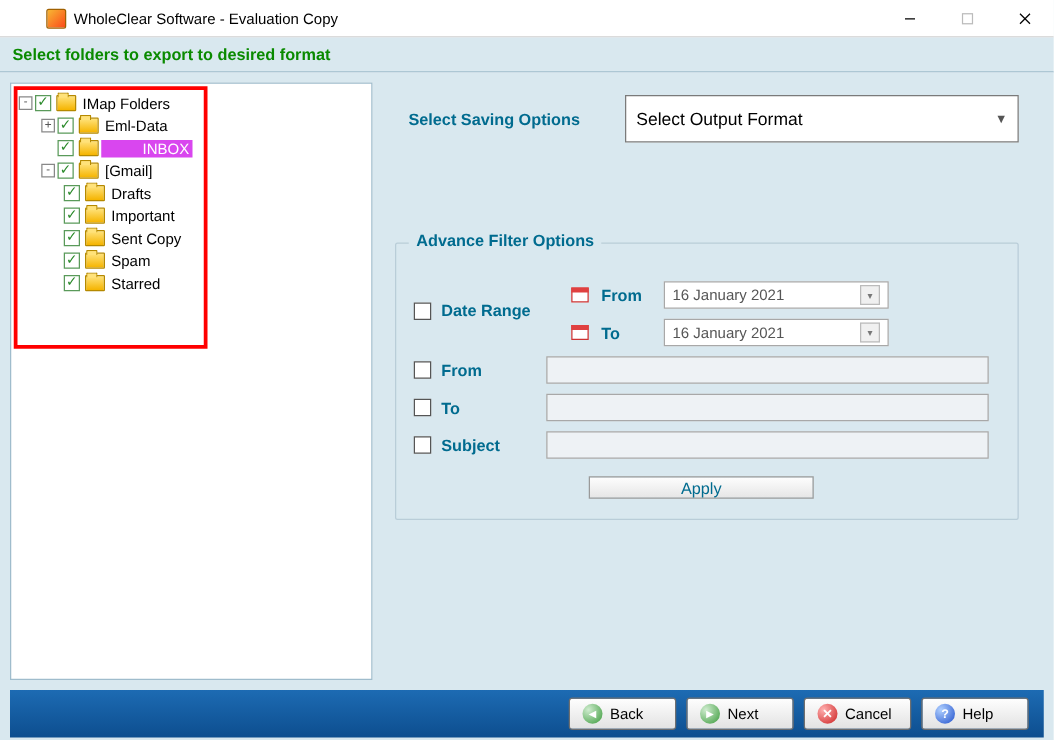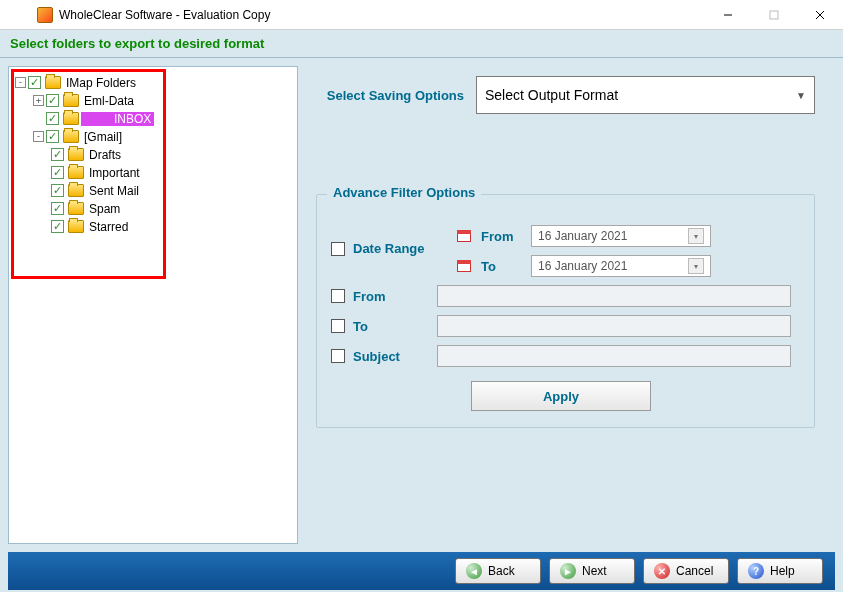--- a/index.html
+++ b/index.html
@@ -116,21 +116,21 @@
   }
   .node .label { padding:0 3px; }
   .node.selected .label { background:#d946ef; color:#fff;padding-left:33px; }
 
   
   .rightpanel {
     flex:1;
     padding: 18px 28px 10px 10px;
     position:relative;
   }
-  .row { display:flex; align-items:center; }
+  .row { display:flex; align-items:center;gap:24px; }
   .sel-saving-label {
     color:#006b8f; font-weight:bold; font-size:13px;
     width:160px; text-align:right; padding-right:12px;
   }
   .combo {
     flex:1; height:38px;
     background:#fff; border:1px solid #7a7a7a;
     display:flex; align-items:center; padding:0 8px;
     font-size:14px; color:#000;
     justify-content:space-between;
@@ -180,24 +180,24 @@
     border:1px solid #bbb; background:#f0f0f0;
     display:flex; align-items:center; justify-content:center;
     font-size:8px; color:#777;
   }
   .textfield {
     flex:1; height:22px; border:1px solid #a8a8a8;
     background:#eef2f5;
   }
   .apply-row { display:flex; justify-content:center; margin-top:14px; }
   .apply-btn {
-    width:180px; height:30px;
+    width:180px; height:18px;
     background:linear-gradient(#fdfdfd,#e6e6e6);
     border:1px solid #9a9a9a;
-    color:#006b8f; font-weight:bold; font-size:13px;
+    color:#006b8f; font-weight:normal; font-size:13px;
     display:flex; align-items:center; justify-content:center;
   }
 
   
   .bottombar {
     height:38px;
     background:linear-gradient(#1d6bb3,#0d4e8f);
     display:flex; align-items:center; justify-content:flex-end;
     gap:8px; padding:0 12px; margin:0 8px;
   }
@@ -295,21 +295,21 @@
                     <div class="node">
                   <span class="chk"></span>
                   <span class="folder-icon"></span>
                   <span class="label">Important</span>
                 </div>
                   </li>
                 <li>
                     <div class="node">
                   <span class="chk"></span>
                   <span class="folder-icon"></span>
-                  <span class="label">Sent Mail</span>
+                  <span class="label">Sent Copy</span>
                 </div>
                   </li>
                 <li>
                     <div class="node">
                   <span class="chk"></span>
                   <span class="folder-icon"></span>
                   <span class="label">Spam</span>
                 </div>
                   </li>
                 <li>

